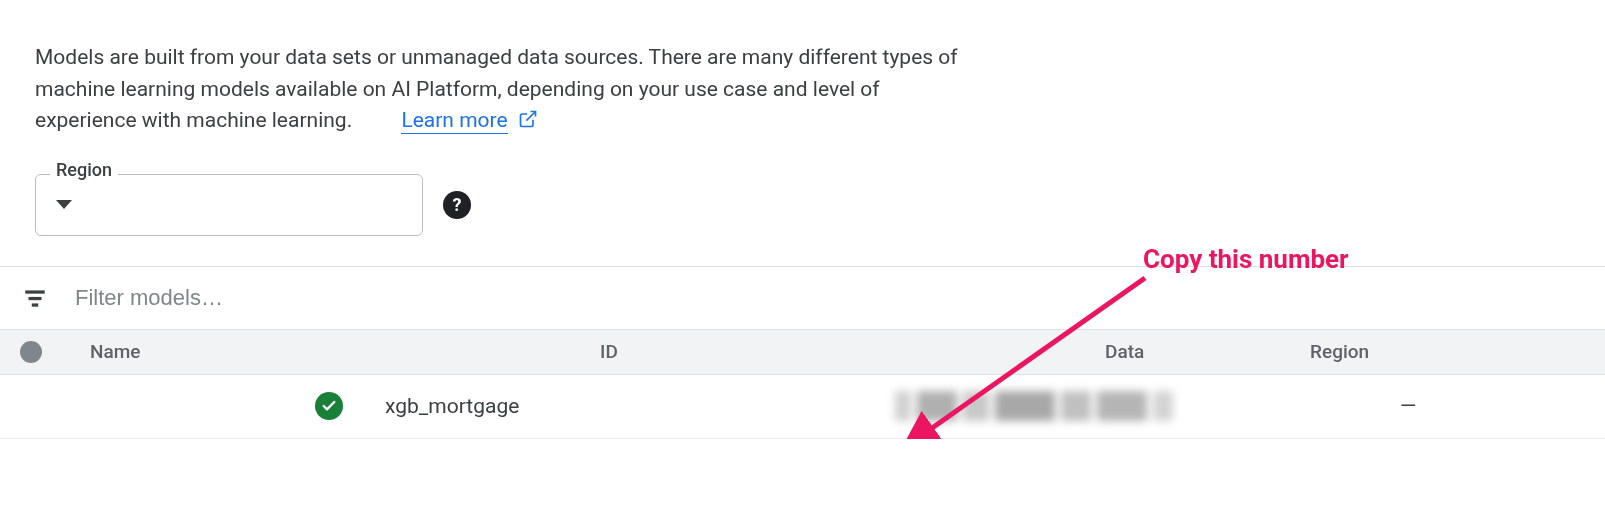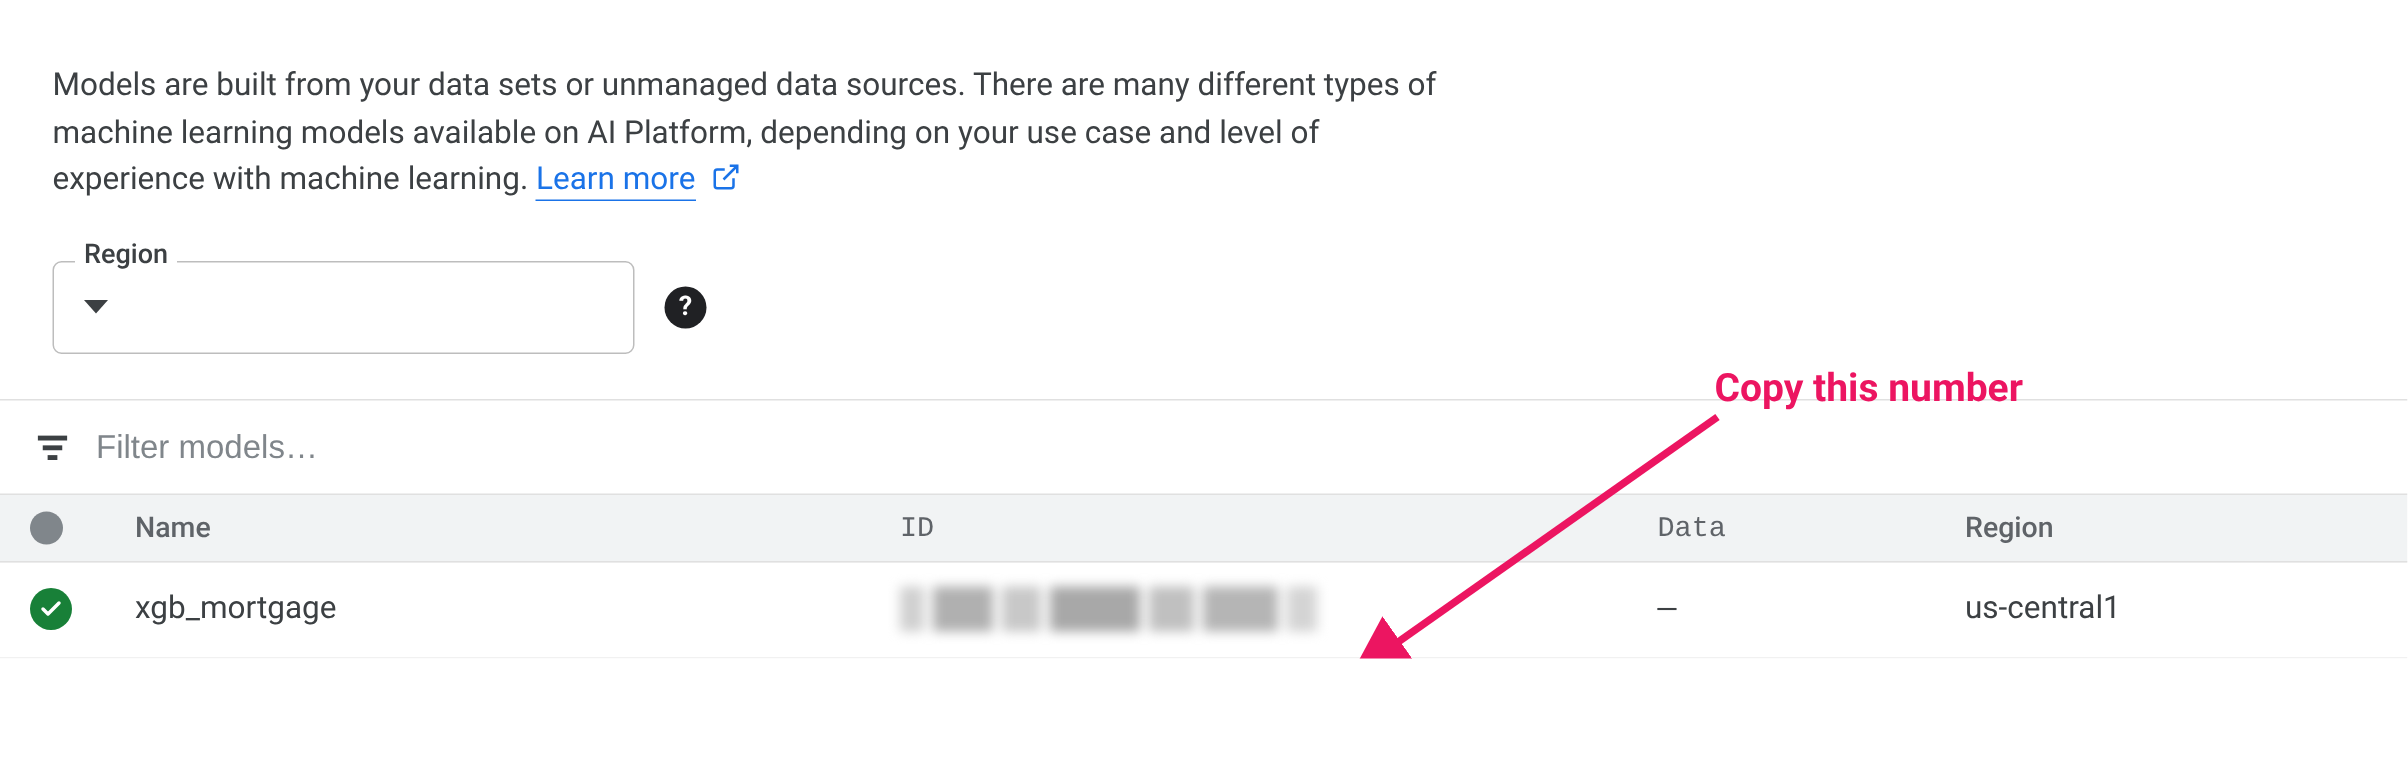--- a/index.html
+++ b/index.html
@@ -18,20 +18,21 @@
       max-width: 1000px;
     }
     .description a {
       color: #1a73e8;
       text-decoration: none;
       border-bottom: 1px solid #1a73e8;
       padding-bottom: 1px;
     }
     .learn-more-wrap {
       white-space: nowrap;
+      margin-left: 44px;
     }
     .external-icon {
       display: inline-block;
       vertical-align: -2px;
       margin-left: 5px;
     }
     .region-row {
       display: flex;
       align-items: center;
       padding: 35px 35px 30px 35px;
@@ -80,21 +81,21 @@
       font-weight: 700;
       font-size: 18px;
       cursor: pointer;
     }
     .filter-bar {
       border-top: 1px solid #e0e0e0;
       border-bottom: 1px solid #e0e0e0;
       display: flex;
       align-items: flex-start;
       padding: 18px 22px;
-      gap: 16px;
+      gap: 27px;
     }
     .filter-icon svg { display: block; }
     .filter-input {
       border: none;
       outline: none;
       font-size: 22px;
       color: #3c4043;
       flex: 1;
     }
     .filter-input::placeholder { color: #80868b; }
@@ -103,22 +104,22 @@
       align-items: center;
       background: #f1f3f4;
       border-bottom: 1px solid #e0e0e0;
       height: 45px;
       font-size: 19px;
       font-weight: 500;
       color: #5f6368;
     }
     .col-status { width: 70px; display:flex; align-items:center; padding-left:20px; }
     .col-name   { width: 530px; padding-left: 20px; }
-    .col-id     { width: 505px; font-family: Liberation Mono, monospace; }
-    .col-data   { width: 205px; font-family: Liberation Mono, monospace; }
+    .col-id     { width: 505px; }
+    .col-data   { width: 205px; }
     .col-region { flex: 1; }
     .status-dot {
       width: 22px; height: 22px;
       border-radius: 50%;
       background: #80868b;
     }
     .table-row {
       display: flex;
       align-items: center;
       height: 64px;
@@ -225,21 +226,20 @@
       <div class="blur-seg bs1"></div>
         <div class="blur-seg bs2"></div>
         <div class="blur-seg bs3"></div>
       <div class="blur-seg bs4"></div>
         <div class="blur-seg bs5"></div>
         <div class="blur-seg bs6"></div>
       <div class="blur-seg bs7"></div>
     </div>
   </div>
   <div class="col-data">—</div>
-  <div class="col-region">us-central1</div>
 </div>
 
 <div class="annotation">Copy this number</div>
 <svg class="arrow-svg" width="260" height="200">
   <defs>
     <marker id="arrowhead" markerWidth="8" markerHeight="8" refX="2" refY="4" orient="auto">
       <polygon points="0 0, 8 4, 0 8" fill="#ec1561"></polygon>
     </marker>
   </defs>
   <line x1="245" y1="10" x2="25" y2="165" stroke="#ec1561" stroke-width="5" marker-end="url(#arrowhead)"></line>

